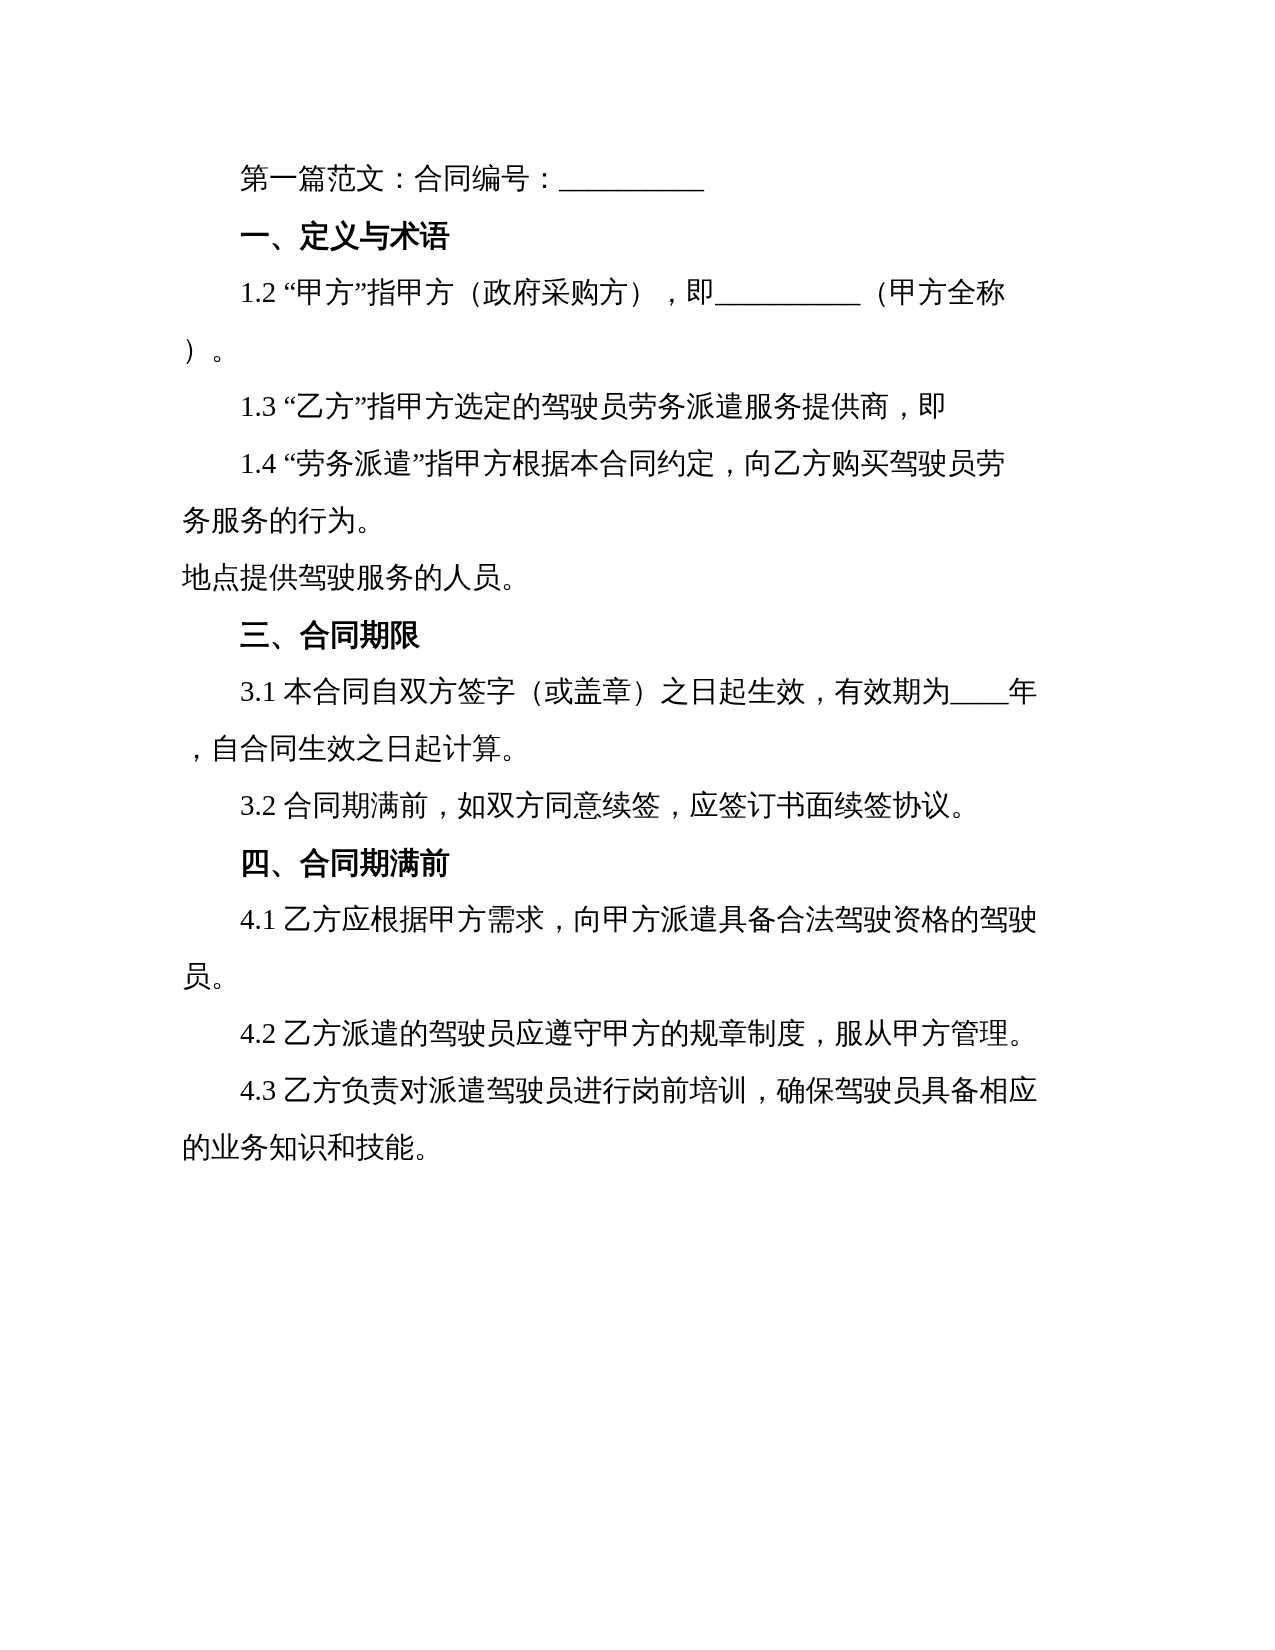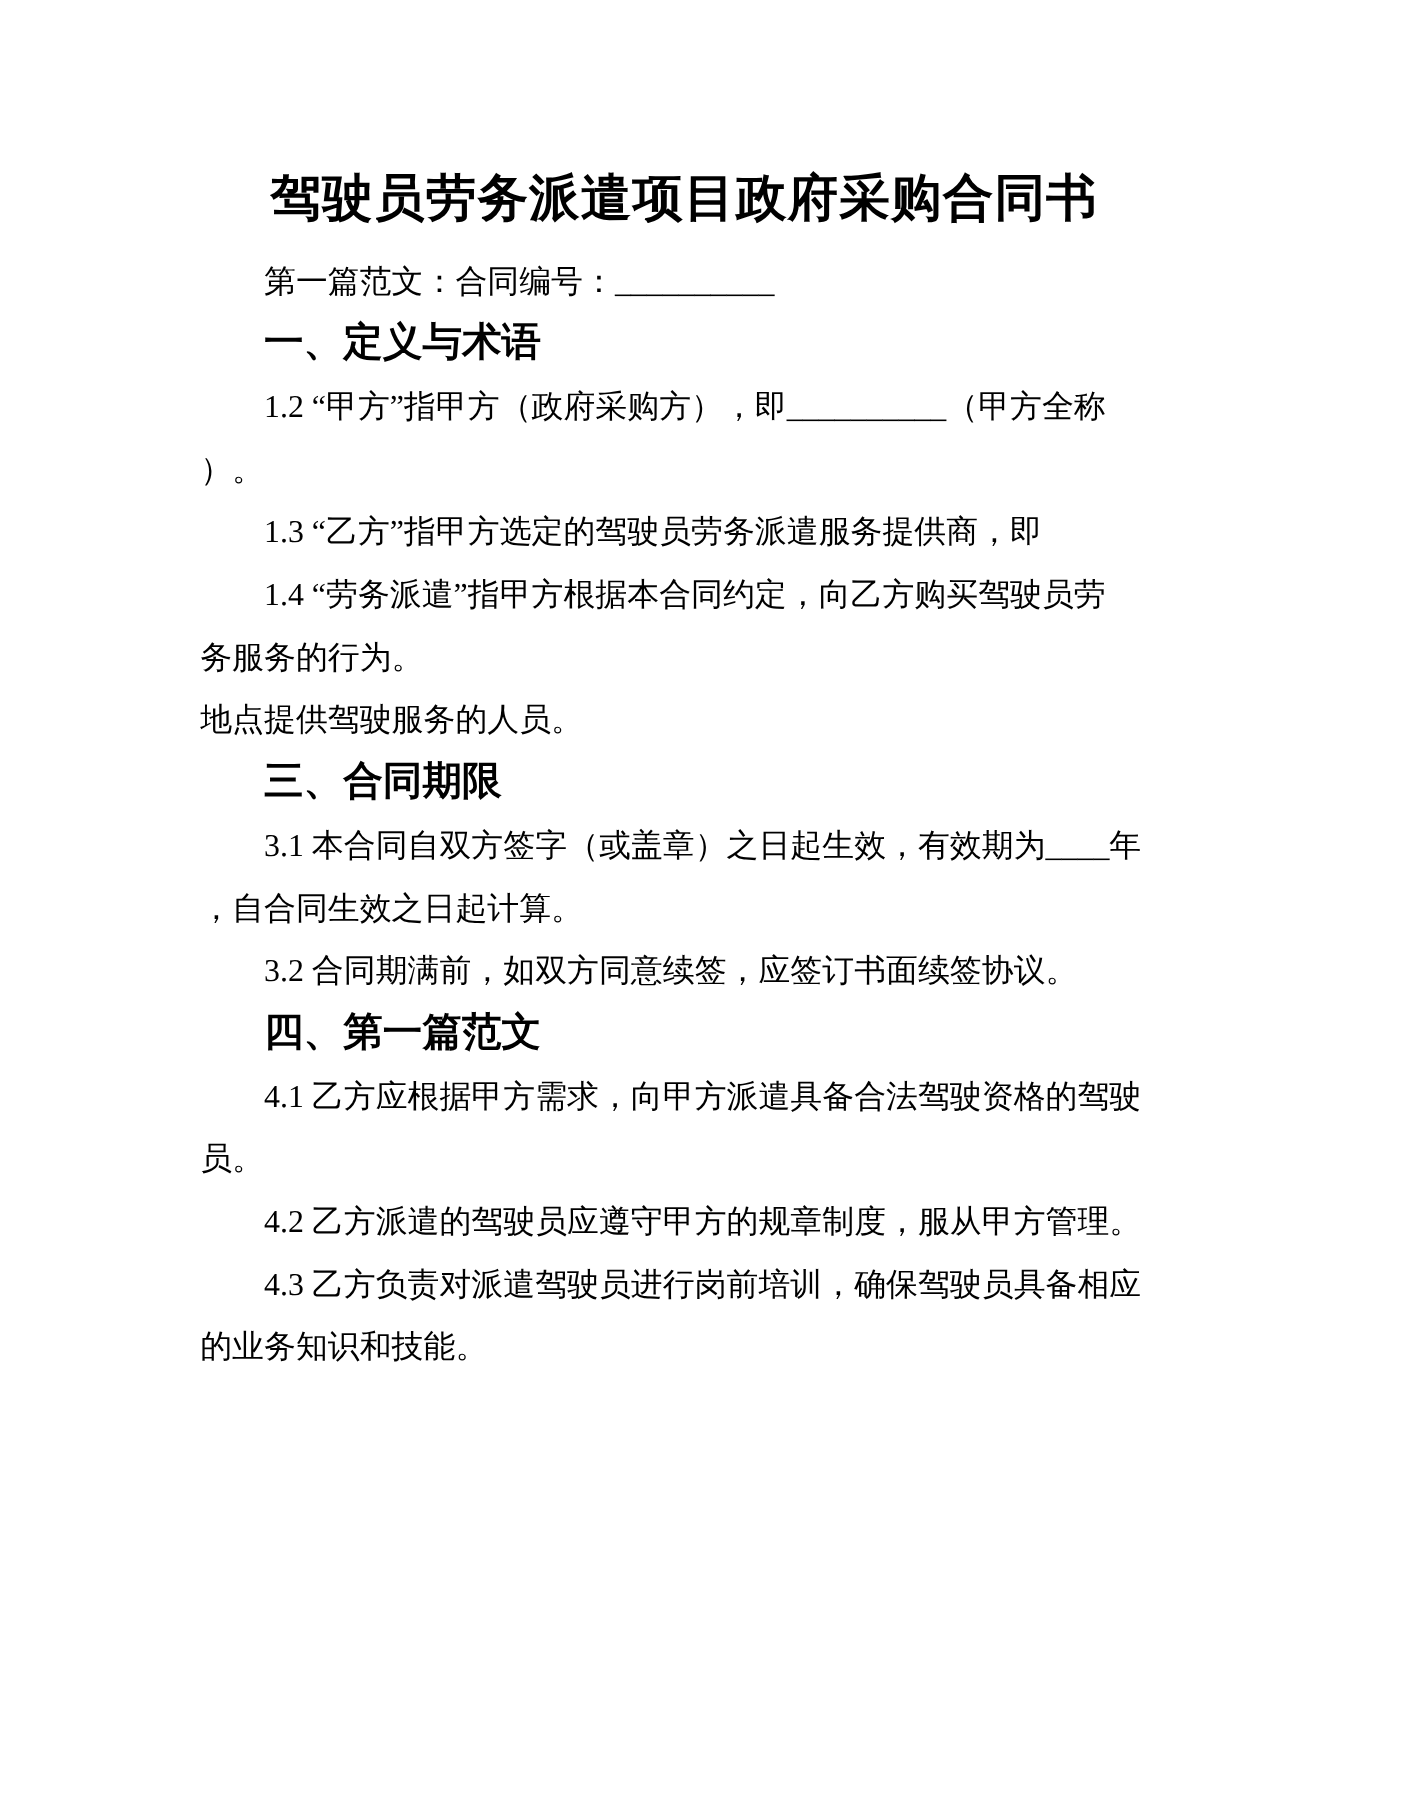--- a/index.html
+++ b/index.html
@@ -36,43 +36,42 @@
     line-height: 57px;
   }
   .line {
     height: 57px;
     white-space: nowrap;
   }
   .line.first {
     padding-left: 58px; 
   }
   .line.heading {
-    font-family: Liberation Mono, monospace;
+    font-family: Liberation Serif, serif;
     font-weight: bold;
-    font-size: 36px;
+    font-size: 30px;
   }
 </style>
 </head>
 <body>
 
 <div class="page">
-  <h1 class="doc-title">驾驶员劳务派遣项目政府采购合同书</h1>
   <div class="content" id="content">
       <div class="line first">第一篇范文：合同编号：__________</div>
       <div class="line first heading">一、定义与术语</div>
       <div class="line first">1.2 “甲方”指甲方（政府采购方），即__________（甲方全称</div>
       <div class="line">）。</div>
       <div class="line first">1.3 “乙方”指甲方选定的驾驶员劳务派遣服务提供商，即</div>
       <div class="line first">1.4 “劳务派遣”指甲方根据本合同约定，向乙方购买驾驶员劳</div>
       <div class="line">务服务的行为。</div>
       <div class="line">地点提供驾驶服务的人员。</div>
       <div class="line first heading">三、合同期限</div>
       <div class="line first">3.1 本合同自双方签字（或盖章）之日起生效，有效期为____年</div>
       <div class="line">，自合同生效之日起计算。</div>
       <div class="line first">3.2 合同期满前，如双方同意续签，应签订书面续签协议。</div>
-      <div class="line first heading">四、第一篇范文</div>
+      <div class="line first heading">四、合同期满前</div>
       <div class="line first">4.1 乙方应根据甲方需求，向甲方派遣具备合法驾驶资格的驾驶</div>
       <div class="line">员。</div>
       <div class="line first">4.2 乙方派遣的驾驶员应遵守甲方的规章制度，服从甲方管理。</div>
       <div class="line first">4.3 乙方负责对派遣驾驶员进行岗前培训，确保驾驶员具备相应</div>
       <div class="line">的业务知识和技能。</div>
     </div>
 </div>
 
 </body></html>

